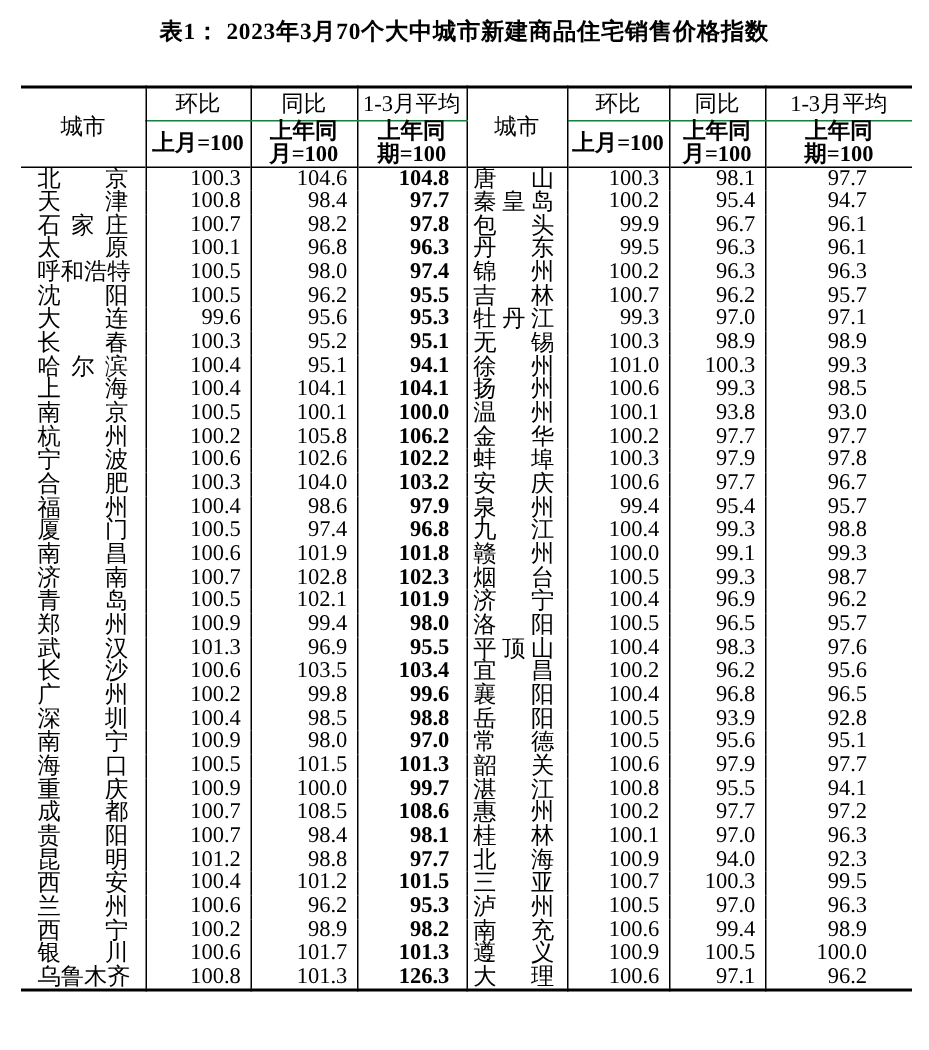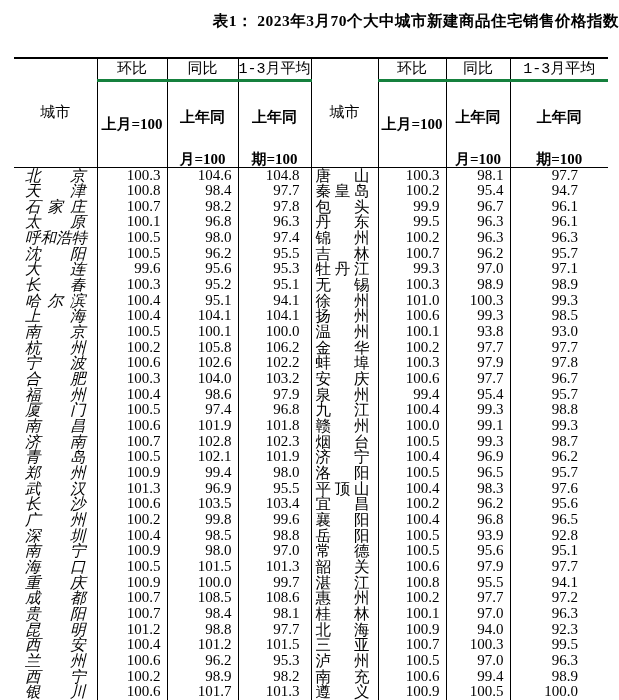--- a/index.html
+++ b/index.html
@@ -4,43 +4,43 @@
 <style>
   * { margin:0; padding:0; box-sizing:border-box; }
   html,body { background:#ffffff; }
   body {
     width:619px; height:700px; position:relative;
     font-family:"Liberation Serif","DejaVu Serif",serif;
     color:#000;
   }
   .title {
     position:absolute; top:11px; left:0; width:100%;
-    text-align:right; font-weight:bold; font-size:15.5px;
+    text-align:center; font-weight:bold; font-size:15.5px;
     letter-spacing:0.5px;
   }
   table.idx {
     position:absolute; top:57px; left:14px; width:594px;
     border-collapse:collapse; table-layout:fixed;
     border-top:2px solid #000; border-bottom:2.5px solid #000;
   }
   thead { border-bottom:1.2px solid #000; }
   th { font-weight:normal; font-size:15px; text-align:center; vertical-align:middle; }
   thead tr.tophead th { height:22px; }
   thead tr.subhead th { height:31px;font-weight:bold; }
   .bR { border-right:1px solid #000; }
-  .bB { border-bottom:3px solid #15803d;font-family:Liberation Mono, monospace; }
-  .two-line span { display:block; line-height:14.5px;margin-top:28px; }
+  .bB { border-bottom:1px solid #15803d; }
+  .two-line span { display:block; line-height:14.5px; }
   tbody td {
     height:15.65px; line-height:15.65px; font-size:15.5px;
     overflow:visible; white-space:nowrap;
   }
   td.num { text-align:right; padding-right:6px; font-size:15px; }
-  td.avgL { padding-right:11px; }
+  td.avgL { padding-right:11px;font-weight:bold; }
   td.avgR { padding-right:30px; }
-  td.cityL { padding:0 11px;font-style:italic; }
+  td.cityL { padding:0 11px; }
   td.cityR { padding:0 8px 0 4px; }
   .city-inner {
     display:block; text-align:justify; text-align-last:justify;
     -moz-text-align-last:justify;
   }
 </style>
 </head>
 <body>
 
 <div class="title">表1： 2023年3月70个大中城市新建商品住宅销售价格指数</div>

